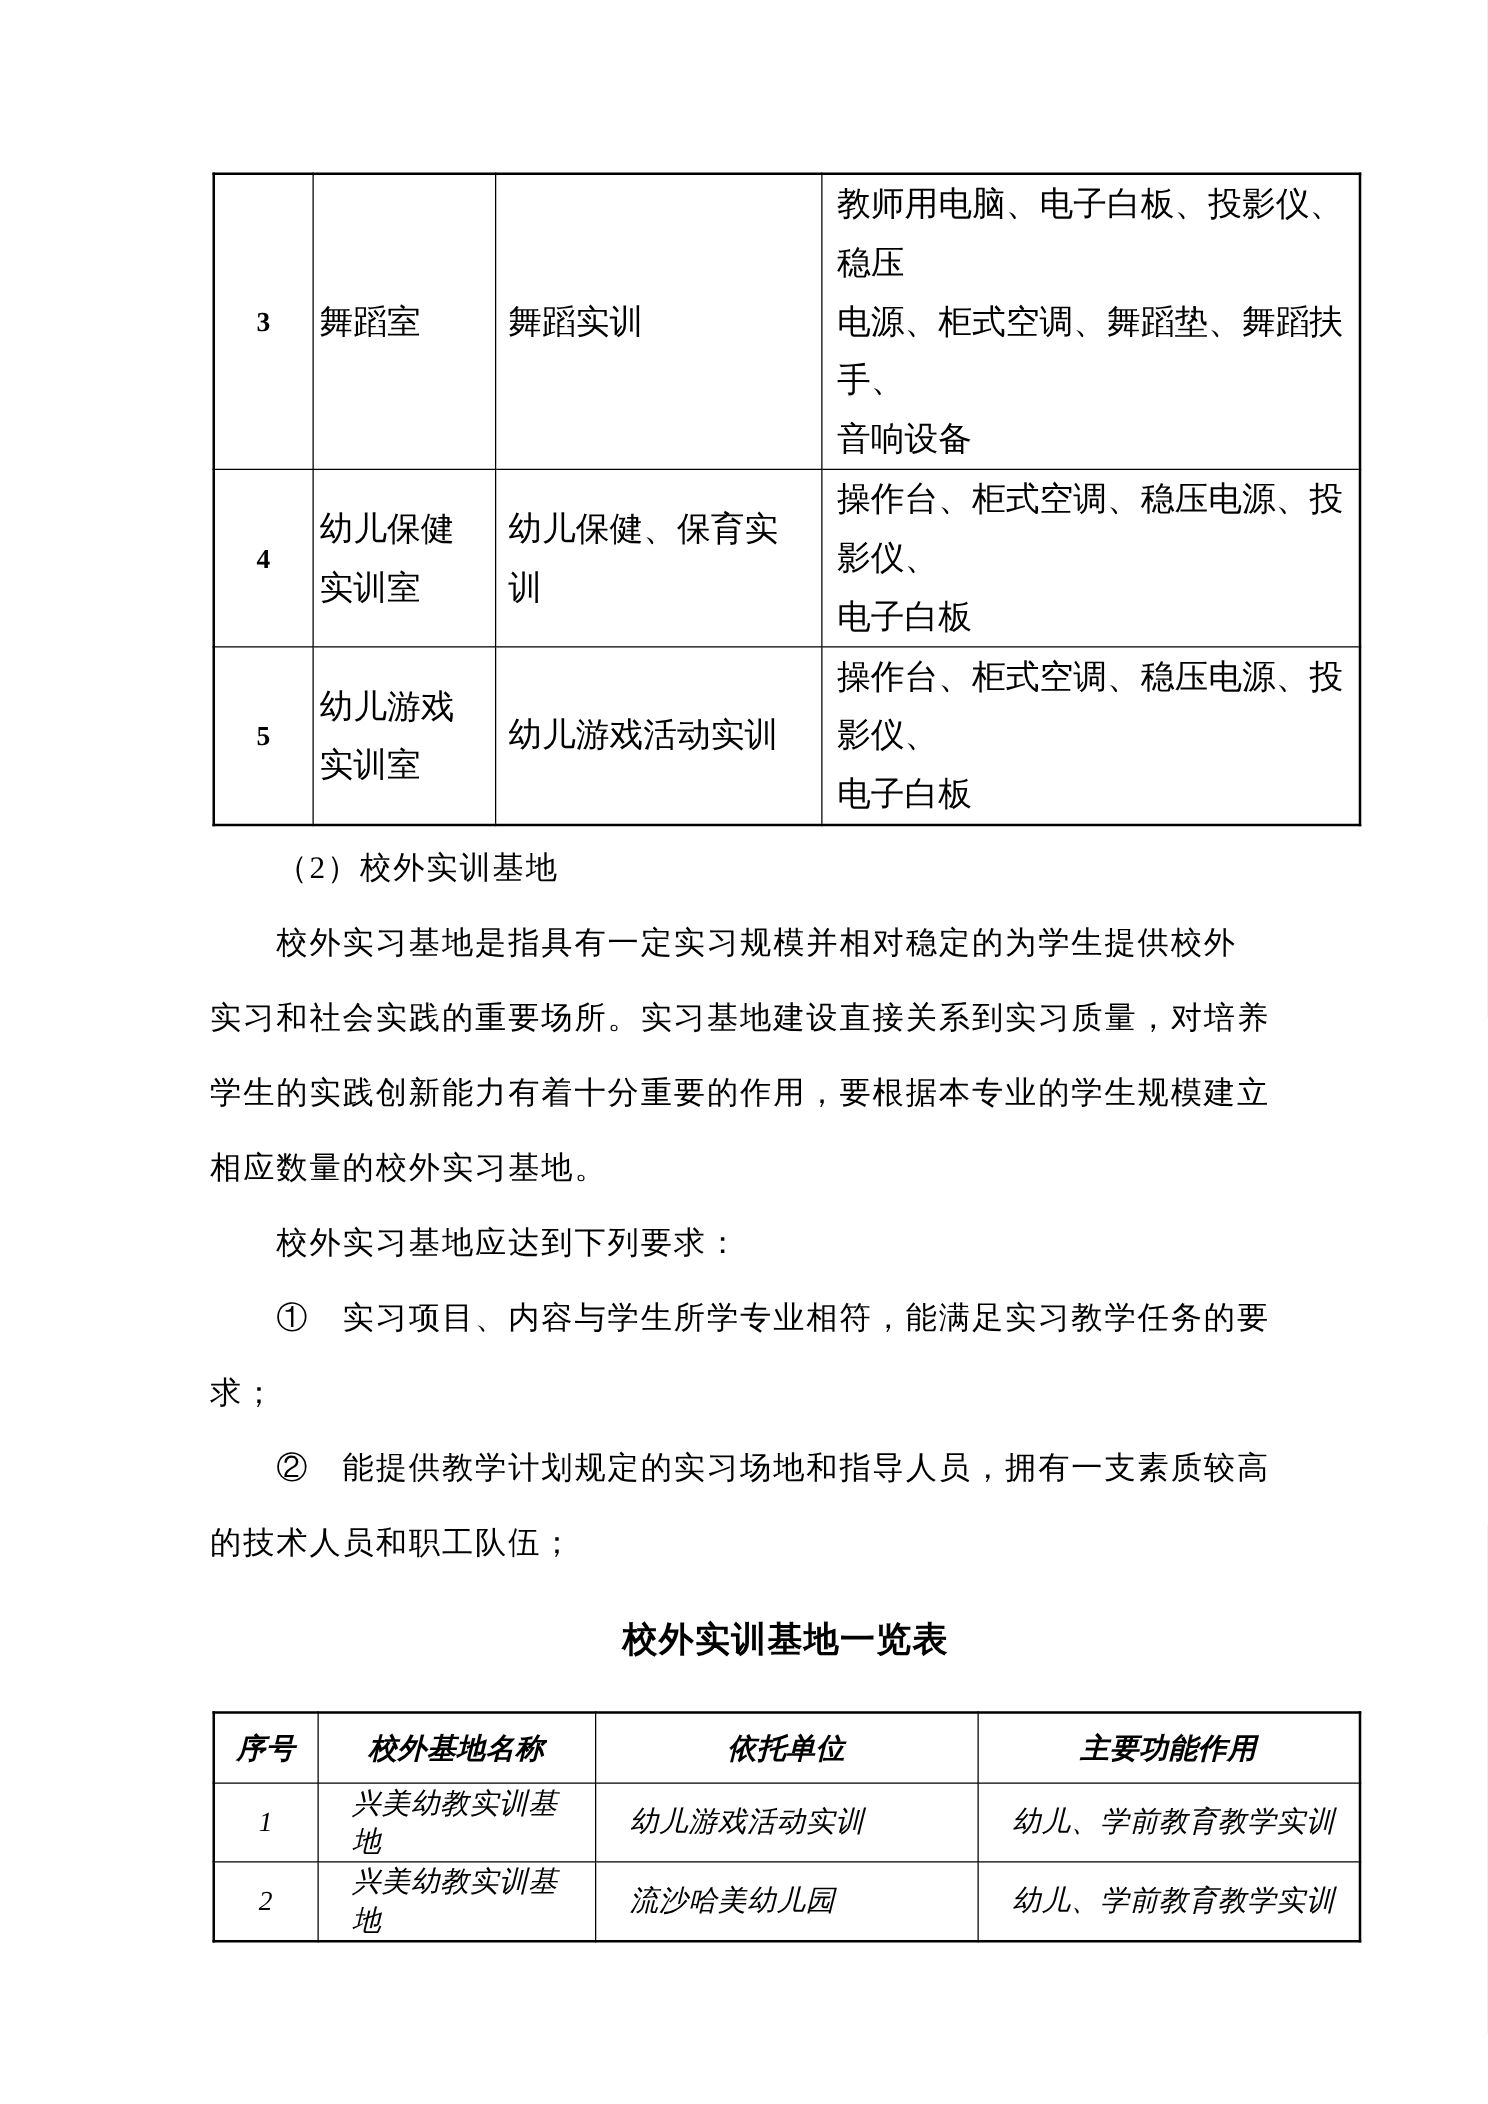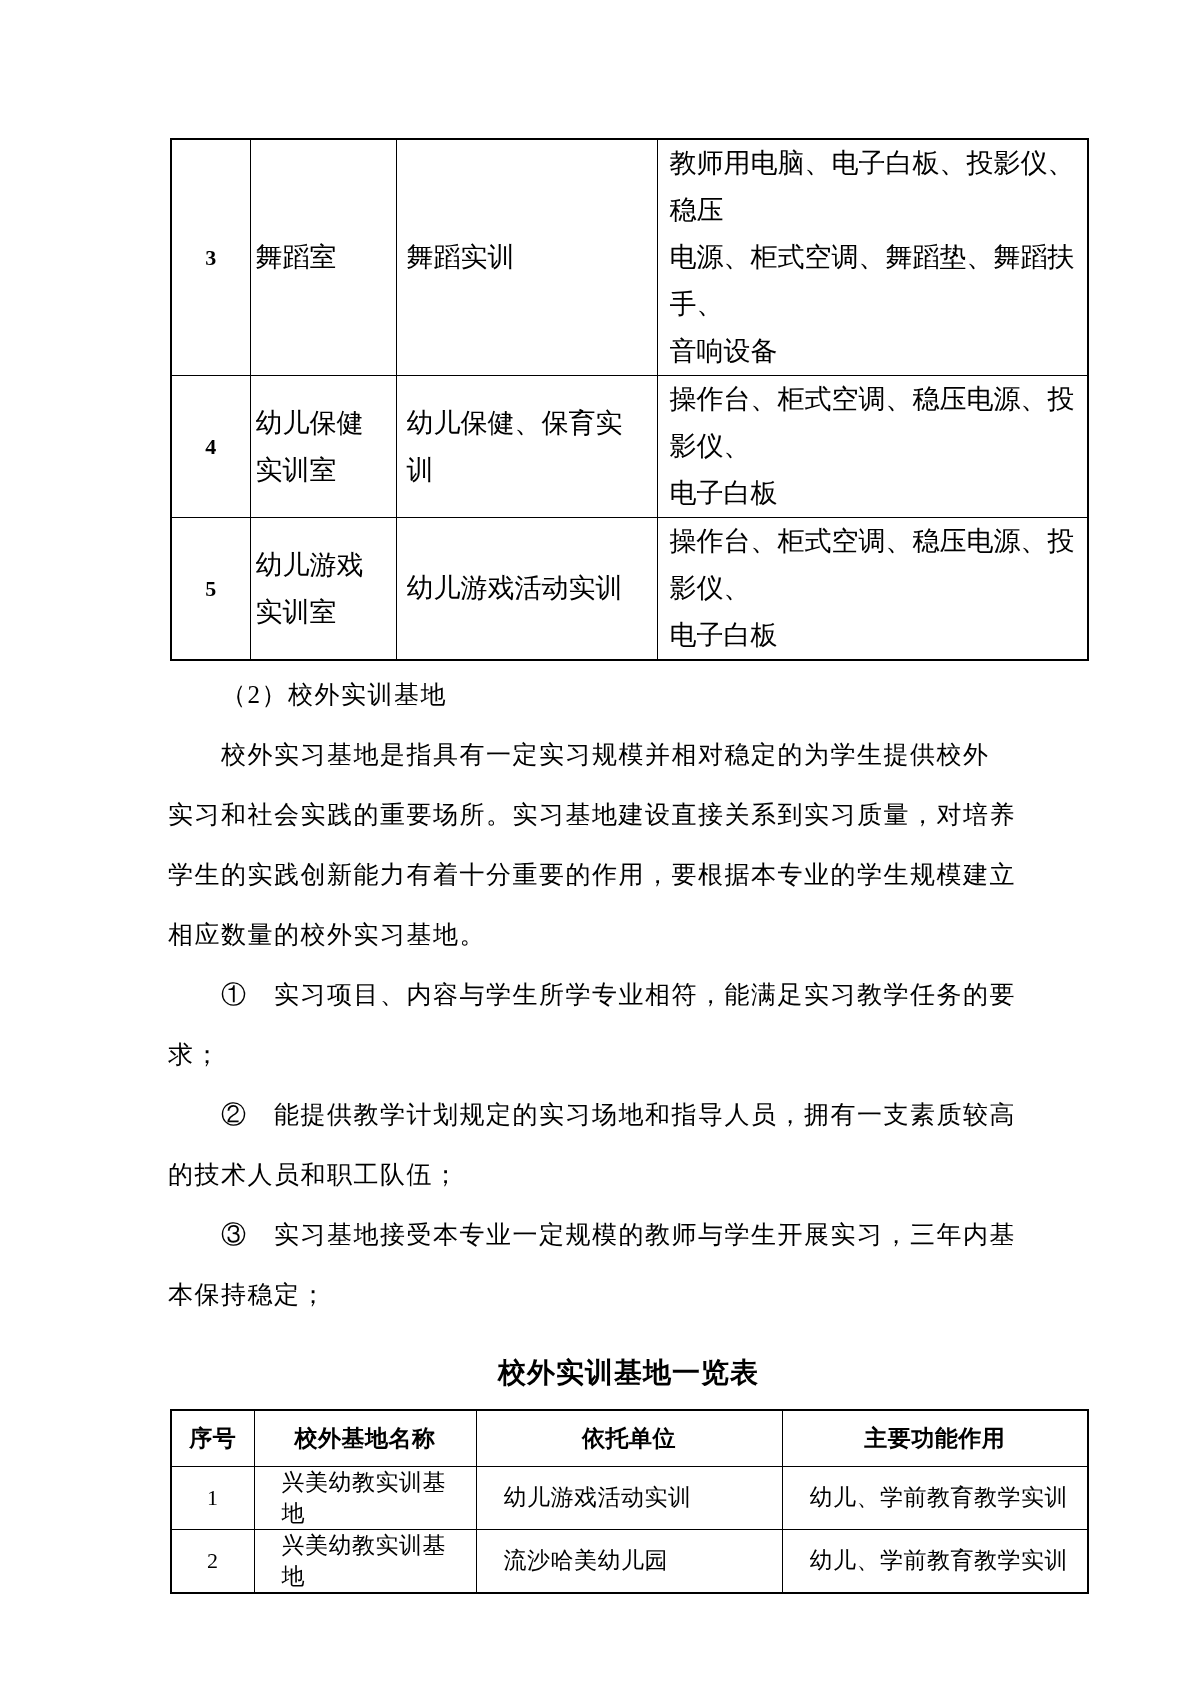--- a/index.html
+++ b/index.html
@@ -59,23 +59,24 @@
     font-size:28px;
     line-height:40px;
     letter-spacing:1px;
   }
 
   
   table.t2 {
     border-collapse:collapse;
     table-layout:fixed;
     margin-left:170px;
-    margin-top:16px;
+    margin-top:36px;
     width:917px;
     border:2px solid #000;
+    font-style:italic;
   }
   table.t2 th, table.t2 td {
     border:1.5px solid #000;
     vertical-align:middle;
     letter-spacing:0.5px;
     word-break:break-all;
   }
   table.t2 tr { height:56px; }
   table.t2 th { font-size:23px; font-weight:bold; text-align:center; }
   table.t2 td { font-size:23px; }
@@ -129,26 +130,25 @@
       </tr>
     </tbody>
   </table>
 
   <div class="body">
     <div class="line">　　（2）校外实训基地</div>
     <div class="line">　　校外实习基地是指具有一定实习规模并相对稳定的为学生提供校外
 实习和社会实践的重要场所。实习基地建设直接关系到实习质量，对培养
 学生的实践创新能力有着十分重要的作用，要根据本专业的学生规模建立
 相应数量的校外实习基地。</div>
+    <div class="line">　　校外实习基地应达到下列要求：</div>
     <div class="line">　　①　实习项目、内容与学生所学专业相符，能满足实习教学任务的要
 求；</div>
     <div class="line">　　②　能提供教学计划规定的实习场地和指导人员，拥有一支素质较高
 的技术人员和职工队伍；</div>
-    <div class="line">　　③　实习基地接受本专业一定规模的教师与学生开展实习，三年内基
-本保持稳定；</div>
   </div>
 
   <div class="t2title">校外实训基地一览表</div>
 
   <table class="t2">
     <colgroup>
       <col style="width:83px">
         <col style="width:222px">
         <col style="width:306px">
         <col style="width:306px">

